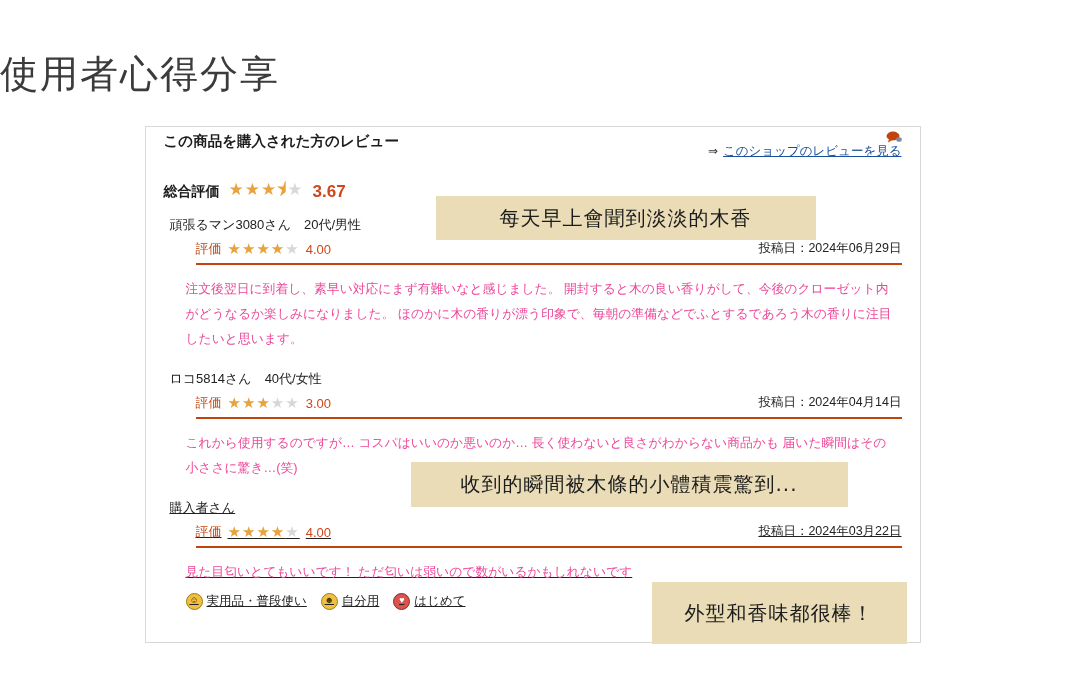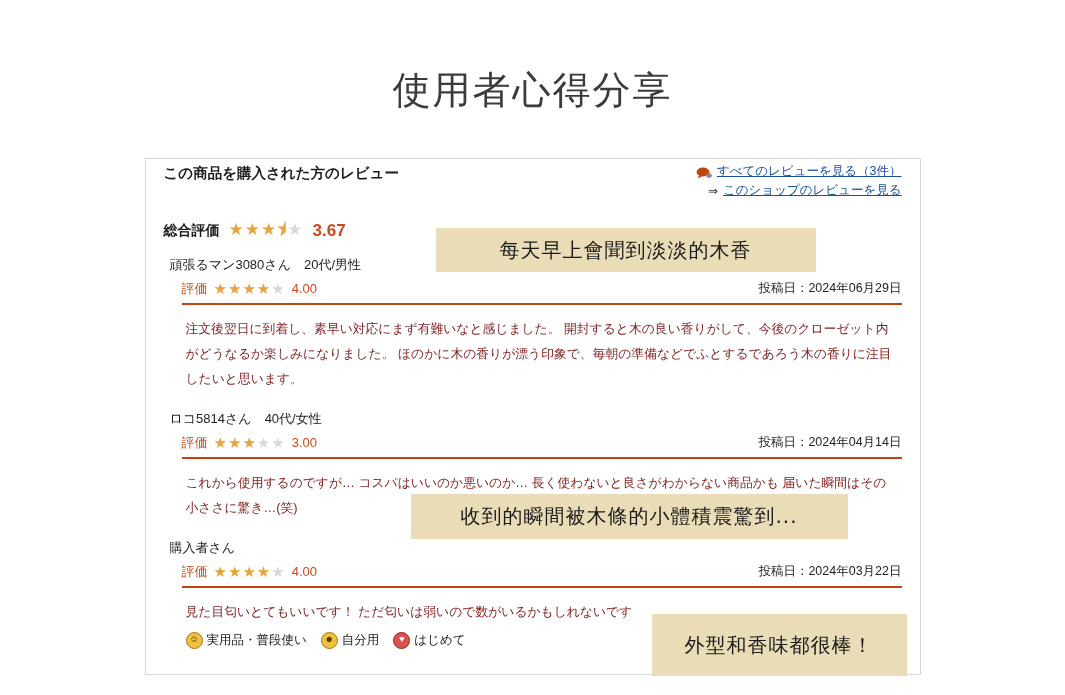--- a/index.html
+++ b/index.html
@@ -8,26 +8,25 @@
   }
   body {
     width: 1065px;
     height: 695px;
     background: #ffffff;
     font-family: "Liberation Sans", sans-serif;
     color: #222222;
     overflow: hidden;
   }
   .page-title {
-    text-align: center;
     font-size: 38px;
     font-weight: 400;
     color: #3b3b3b;
     letter-spacing: 2px;
-    margin: 16px;
+    margin: 0;
     padding-top: 49px;
     padding-bottom: 26px;
     font-family: "DejaVu Sans", sans-serif;
   }
   .review-card {
     position: relative;
     width: 776px;
     margin: 0 auto;
     border: 1px solid #d8d8d8;
     background: #ffffff;
@@ -95,23 +94,22 @@
   .stars .empty { color: #d8d8d8; }
   .stars.small { font-size: 15px; }
   .reviewer {
     margin-top: 10px;
     margin-left: 6px;
     font-size: 13px;
     color: #222;
   }
   .rating-row {
     margin-top: 6px;
-    margin-left: 18px;
-    display: flex;
-    align-items: center;
+    margin-left: 32px;
+    display: flex;
     justify-content: space-between;
     border-bottom: 2px solid #c1440e;
     padding-bottom: 5px;
   }
   .rating-left {
     display: flex;
     align-items: center;
     gap: 6px;
   }
   .rating-word {
@@ -125,21 +123,21 @@
   .rating-date {
     font-size: 12.5px;
     color: #222;
   }
   .review-body {
     margin-top: 12px;
     margin-left: 22px;
     margin-right: 10px;
     font-size: 12.8px;
     line-height: 1.95;
-    color: #7f1d1d;
+    color: #ec4899;
   }
   .tags-row {
     margin-top: 8px;
     margin-left: 22px;
     display: flex;
     align-items: center;
     gap: 14px;
     font-size: 12.5px;
     color: #222;
   }
@@ -191,21 +189,20 @@
     <div class="card-title">この商品を購入された方のレビュー</div>
     <div class="head-links">
       <div class="head-link-row">
         <span class="speech-icon">
           <svg width="16" height="12" viewBox="0 0 16 12">
             <ellipse cx="7" cy="5" rx="6.5" ry="4.4" fill="#c1440e"></ellipse>
             <path d="M3 8 L2 11.5 L6 9.2 Z" fill="#c1440e"></path>
             <ellipse cx="13" cy="8.5" rx="2.8" ry="2.3" fill="#7a8ea8"></ellipse>
           </svg>
         </span>
-        <a href="#">すべてのレビューを見る（3件）</a>
       </div>
       <div class="head-link-row">
         <span class="arrow-icon">⇒</span>
         <a href="#">このショップのレビューを見る</a>
       </div>
     </div>
   </div>
 
   <div class="overall">
     <span class="overall-label">総合評価</span>
@@ -232,21 +229,21 @@
       <div class="rating-left">
         <span class="rating-word">評価</span>
         <span class="stars small">★★★<span class="empty">★★</span></span>
         <span class="rating-value">3.00</span>
       </div>
       <div class="rating-date">投稿日：2024年04月14日</div>
     </div>
     <div class="review-body">これから使用するのですが… コスパはいいのか悪いのか… 長く使わないと良さがわからない商品かも 届いた瞬間はその小ささに驚き…(笑)</div>
   </div>
 
-  <div style="margin-top:18px;">
+  <div style="margin-top:18px;text-decoration:underline;">
     <div class="reviewer">購入者さん</div>
     <div class="rating-row">
       <div class="rating-left">
         <span class="rating-word">評価</span>
         <span class="stars small">★★★★<span class="empty">★</span></span>
         <span class="rating-value">4.00</span>
       </div>
       <div class="rating-date">投稿日：2024年03月22日</div>
     </div>
     <div class="review-body">見た目匂いとてもいいです！ ただ匂いは弱いので数がいるかもしれないです</div>

